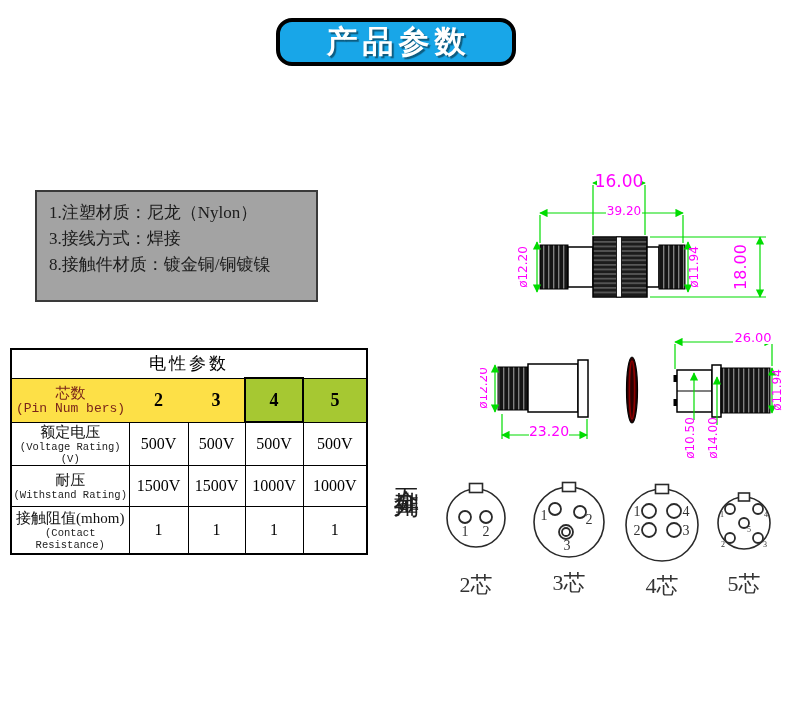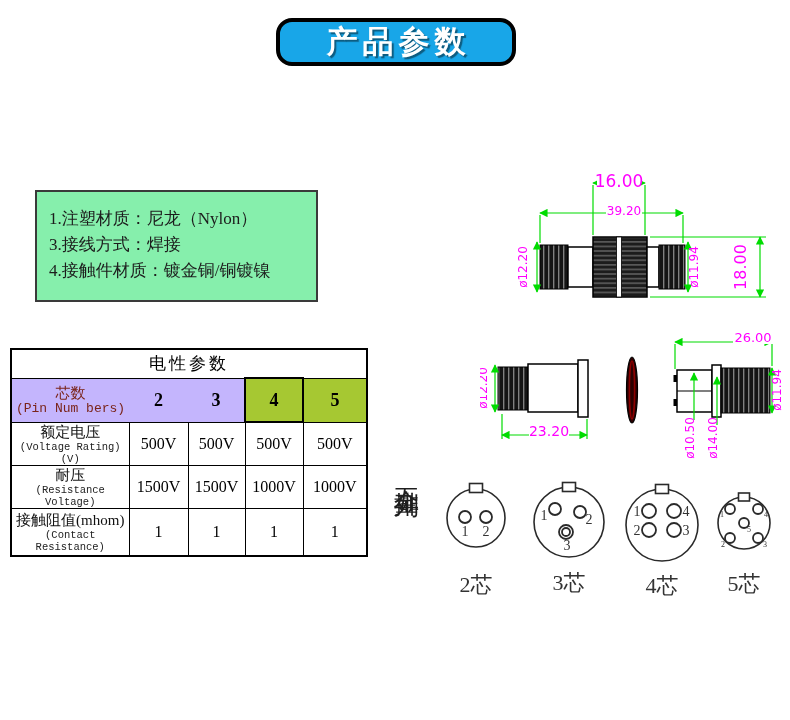--- a/index.html
+++ b/index.html
@@ -9,31 +9,31 @@
   
   .banner { position:absolute; left:276px; top:18px; width:240px; height:48px;
             background:#18a6e8; border:4px solid #000; border-radius:16px;
             box-sizing:border-box; display:flex; align-items:center; justify-content:center; }
   .banner .t { color:#fff; font-family:"Liberation Sans","DejaVu Sans",sans-serif;
                font-weight:bold; font-size:31px; letter-spacing:5px; padding-left:5px;
                text-shadow:2px 2px 1px rgba(0,0,0,0.45); }
 
   
   .materials { position:absolute; left:35px; top:190px; width:283px; height:112px;
-               border:2px solid #3a3a3a; box-sizing:border-box; padding:14px 0 0 12px; background:#86efac; }
+               border:2px solid #3a3a3a; box-sizing:border-box; padding:8px 0 0 12px; background:#a3a3a3; }
   .materials .line { font-size:17px; color:#1c1c1c; line-height:26px; white-space:nowrap; }
 
   
   .spec-table { position:absolute; left:10px; top:348px; width:356px;
                 border-collapse:collapse; table-layout:fixed; border:2px solid #000;padding-left:28px; }
   .spec-table td { border:1.5px solid #000; text-align:center; vertical-align:middle;
                    padding:0; color:#000; overflow:hidden; }
   .t-title td { height:27px; font-size:17px; letter-spacing:3px; border-bottom:1.5px solid #000; }
   .t-head td { height:42px; }
-  .t-head td.gg { background:#c4b5fd;text-align:center; }
+  .t-head td.gg { background:#fde047;text-align:center; }
   .t-head td.yy { background:#a6c832; }
   .t-head td.c0 { border-right:hidden; }
   .t-head td.c1 { border-left:hidden; border-right:hidden; }
   .t-head td.c2 { border-left:hidden; border-right:2px solid #000; }
   .t-head td.c3 { border:2px solid #000; }
   .t-head td.c4 { border-left:2px solid #000; }
   .num { font-size:18px; font-weight:bold; color:#8b2a1a; }
   .cn  { font-size:15px; line-height:17px; color:#7a241a; }
   .en  { font-size:13px; line-height:13px; color:#7a241a;
          font-family:Liberation Mono, monospace; }
@@ -62,21 +62,21 @@
 
 <div class="page">
 
   <div class="banner">
     <span class="t">产品参数</span>
   </div>
 
   <div class="materials">
     <div class="line">1.注塑材质：尼龙（Nylon）</div>
     <div class="line">3.接线方式：焊接</div>
-    <div class="line">4.接触件材质：镀金铜/铜镀镍</div>
+    <div class="line">8.接触件材质：镀金铜/铜镀镍</div>
   </div>
 
   <table class="spec-table">
     <colgroup>
         <col style="width:118px">
         <col style="width:59px">
         <col style="width:57px">
         <col style="width:58px">
         <col style="width:64px">
       </colgroup>
@@ -100,21 +100,21 @@
         <div class="enb">(Voltage Rating)(V)</div>
       </td>
       <td class="val">500V</td>
       <td class="val">500V</td>
       <td class="val">500V</td>
       <td class="val">500V</td>
     </tr>
     <tr class="t-row">
       <td>
         <div class="cnb">耐压</div>
-        <div class="enb">(Resistance Voltage)</div>
+        <div class="enb">(Withstand Rating)</div>
       </td>
       <td class="val">1500V</td>
       <td class="val">1500V</td>
       <td class="val">1000V</td>
       <td class="val">1000V</td>
     </tr>
     <tr class="t-row">
       <td>
         <div class="cnb">接触阻值(mhom)</div>
         <div class="enb">(Contact Resistance)</div>

